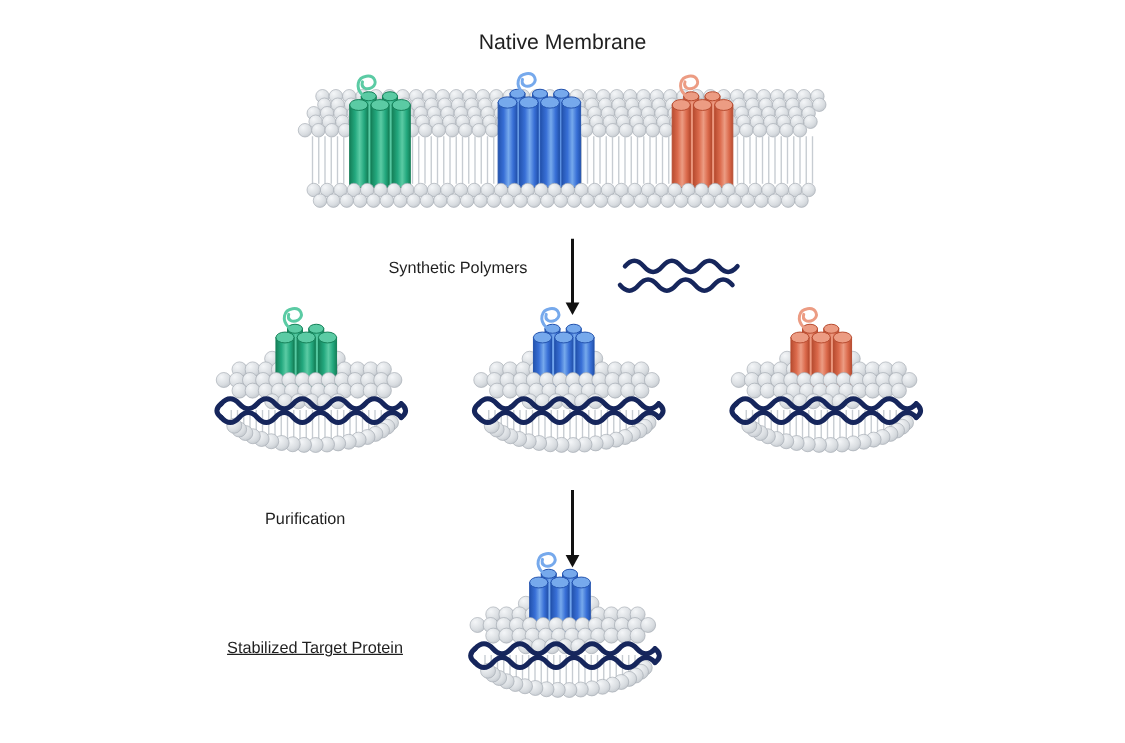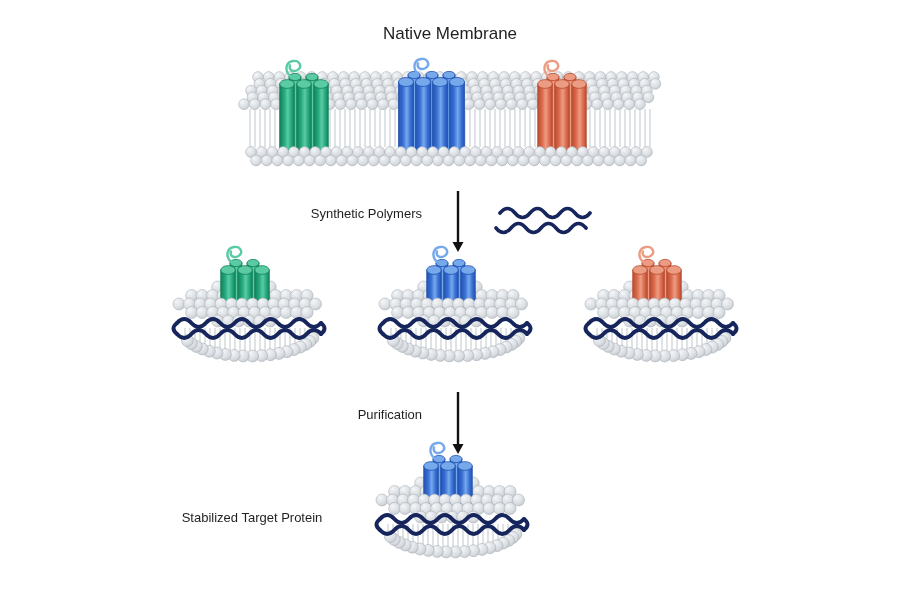--- a/index.html
+++ b/index.html
@@ -4,22 +4,22 @@
 <style>
   html,body{margin:0;padding:0;background:#ffffff;}
   .stage{
     position:relative;width:900px;height:594px;background:#ffffff;
     font-family:"Liberation Sans",sans-serif;color:#1F1F1F;overflow:hidden;
   }
   .stage svg{position:absolute;left:0;top:0;}
   .lbl{position:absolute;font-size:13px;line-height:1.2;}
   .lbl.title{top:24px;left:0;width:100%;text-align:center;font-size:17px;}
   .lbl.step1{top:206px;left:212px;width:210px;text-align:right;}
-  .lbl.step2{top:407px;left:212px;width:210px;text-align:right;}
-  .lbl.final{top:510px;left:132px;width:240px;text-align:center;}
+  .lbl.step2{top:407px;left:212px;width:210px;text-align:left;}
+  .lbl.final{top:510px;left:132px;width:240px;text-align:center;text-decoration:underline;}
 </style>
 </head>
 <body>
 
 <div class="stage">
   <svg id="diagram-svg" width="900" height="594" viewBox="0 0 900 594">
       <defs>
         <radialGradient id="lipidGrad" cx="0.35" cy="0.3" r="0.95">
           <stop offset="0%" stop-color="#F4F6F8"></stop>
           <stop offset="55%" stop-color="#D9DDE1"></stop>

